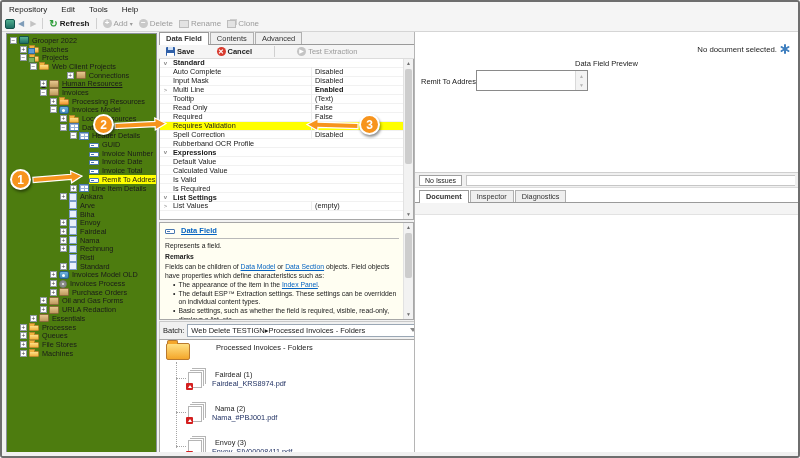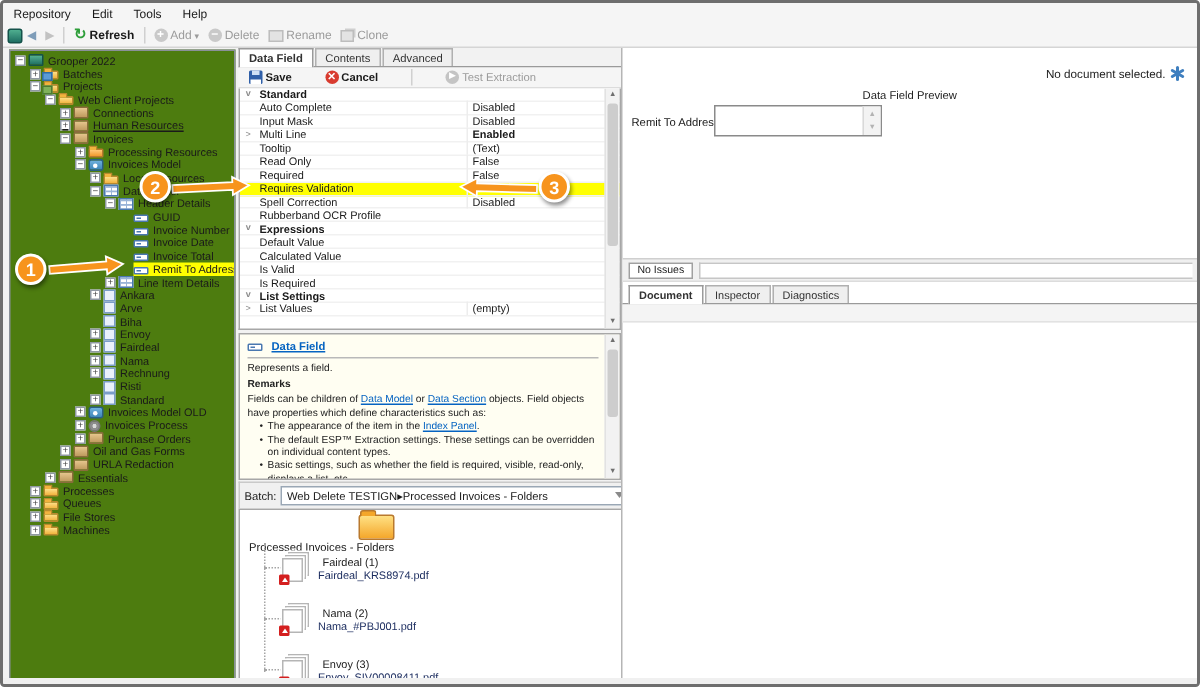--- a/index.html
+++ b/index.html
@@ -76,21 +76,21 @@
   .help-body .remarks{font-weight:bold;margin:3px 0 2px 0;}
   .bullet{display:flex;gap:3px;margin:1px 0 1px 8px;}
   .batchbar{position:absolute;left:157px;top:319px;width:279px;height:18px;background:#f0f0f0;display:flex;align-items:center;font-size:7.5px;padding-left:3px;gap:3px;border:1px solid #c9c9c9;border-bottom:none;}
   .batch-select{flex:1;height:13px;background:#fff;border:1px solid #9aa7b5;display:flex;align-items:center;padding:0 3px;gap:3px;}
   .batch-select .txt{flex:1;overflow:hidden;white-space:nowrap;}
   .ico-filter{width:7px;height:7px;position:relative;flex:none;}
   .ico-filter::before{content:"";position:absolute;top:1px;left:0;border-left:3.5px solid transparent;border-right:3.5px solid transparent;border-top:4px solid #8a8a8a;}
   .ico-page{width:11px;height:13px;background:#fff;border:1px solid #7a9cc9;position:relative;flex:none;margin-right:2px;}
   .ico-page::before{content:"";position:absolute;top:0;right:0;border-left:4px solid #cfe0f5;border-bottom:4px solid transparent;}
   .folderview{position:absolute;left:157px;top:337px;width:279px;height:115px;background:#fff;border:1px solid #a7a7a7;overflow:hidden;}
-  .fv-root{position:absolute;left:6px;top:3px;display:flex;align-items:flex-end;gap:0;flex-direction:column;}
+  .fv-root{position:absolute;left:6px;top:3px;display:flex;align-items:flex-start;gap:26px;}
   .bigfolder{width:24px;height:17px;background:linear-gradient(#ffe083,#f4a62a);border:1px solid #b9792e;border-radius:2px;position:relative;}
   .bigfolder::before{content:"";position:absolute;top:-4px;left:0;width:9px;height:3px;background:#f4a62a;border:1px solid #b9792e;border-bottom:none;border-radius:2px 2px 0 0;}
   .fv-label{font-size:7.5px;}
   .fv-entry{position:absolute;left:28px;width:220px;}
   .stack{position:absolute;left:0;top:0;width:20px;height:20px;}
   .stack i{position:absolute;width:14px;height:16px;background:#fff;border:1px solid #b5b5b5;box-shadow:0 0 0 1px #fff;}
   .stack i:nth-child(1){left:4px;top:0;background:#f1f1f1;}
   .stack i:nth-child(2){left:2px;top:2px;background:#f8f8f8;}
   .stack i:nth-child(3){left:0;top:4px;}
   .pdfchip{position:absolute;left:-2px;bottom:-2px;width:7px;height:7px;background:#d41f1f;border-radius:1px;}
@@ -182,21 +182,21 @@
       <div class="trow" style="padding-left: 13px;">
         <span class="exp">−</span>
         <span class="ti ti-folder-projects"></span>
         <span>Projects</span>
       </div>
       <div class="trow" style="padding-left: 23px;">
         <span class="exp">−</span>
         <span class="ti ti-folder"></span>
         <span>Web Client Projects</span>
       </div>
-      <div class="trow" style="padding-left: 33px;">
+      <div class="trow" style="padding-left: 33px; justify-content: center;">
         <span class="exp">+</span>
         <span class="ti ti-project"></span>
         <span>Connections</span>
       </div>
       <div class="trow" style="padding-left: 33px; text-decoration: underline;">
         <span class="exp">+</span>
         <span class="ti ti-project"></span>
         <span>Human Resources</span>
       </div>
       <div class="trow" style="padding-left: 33px;">

